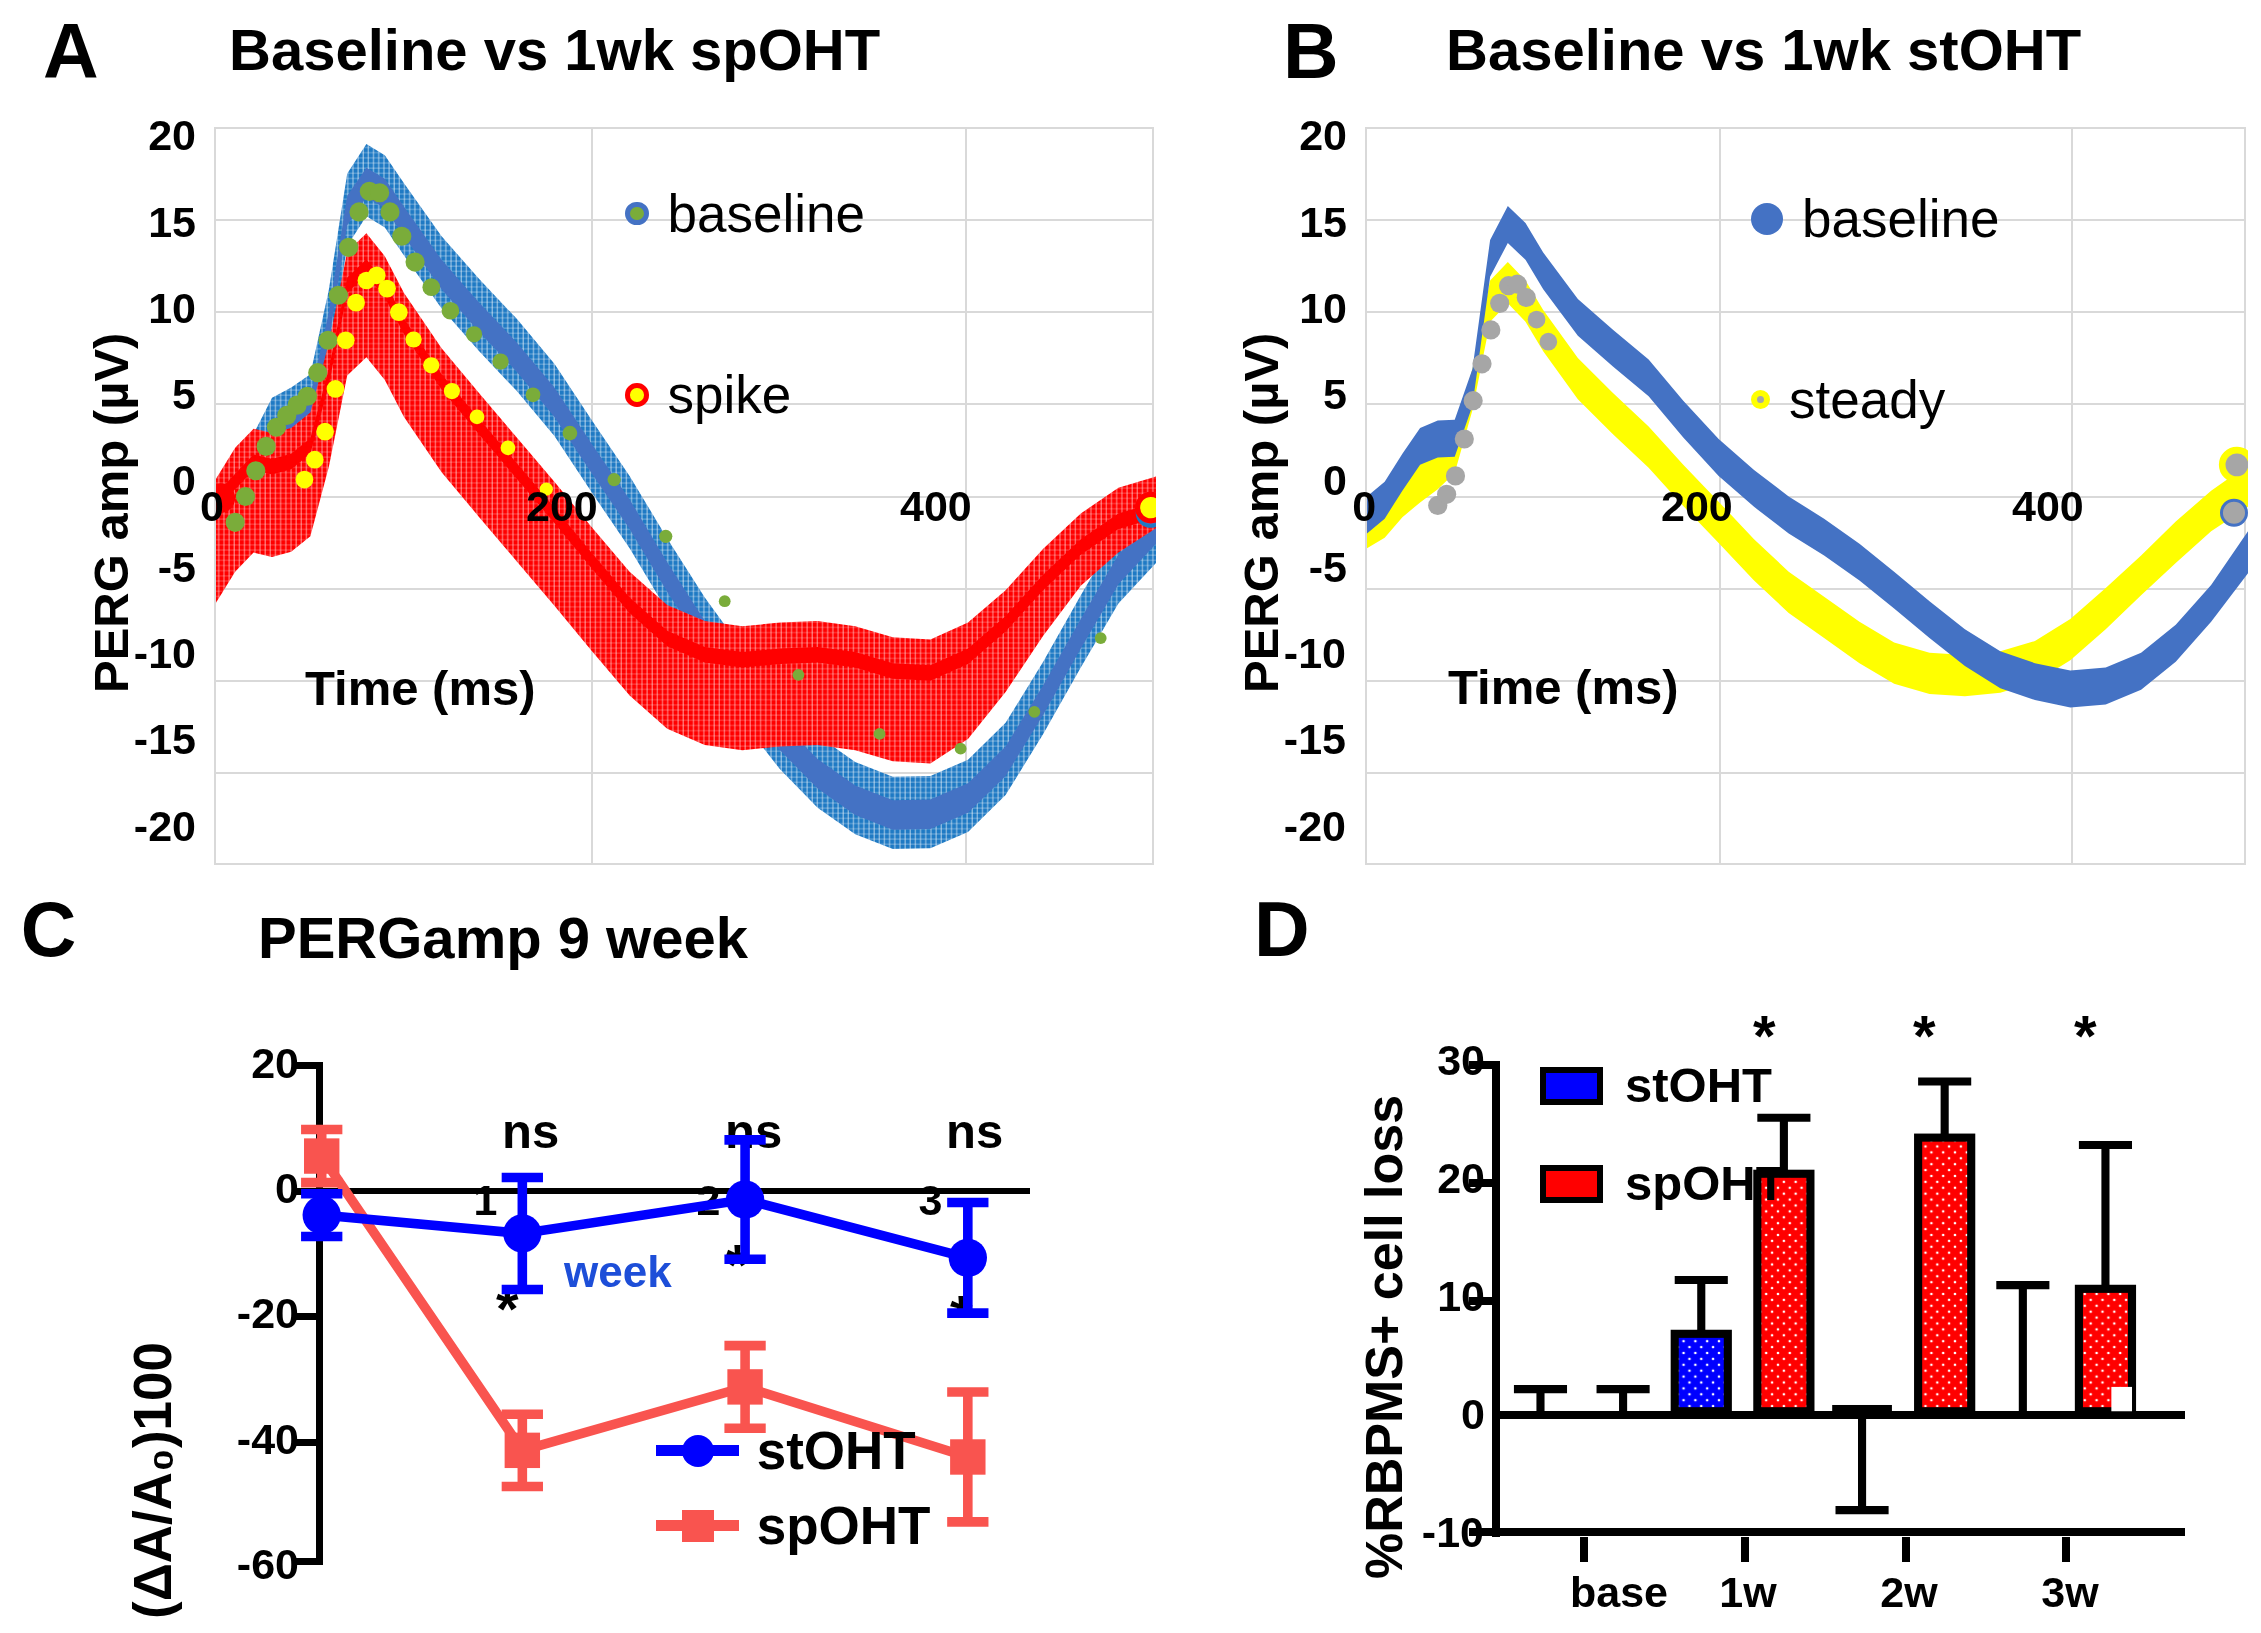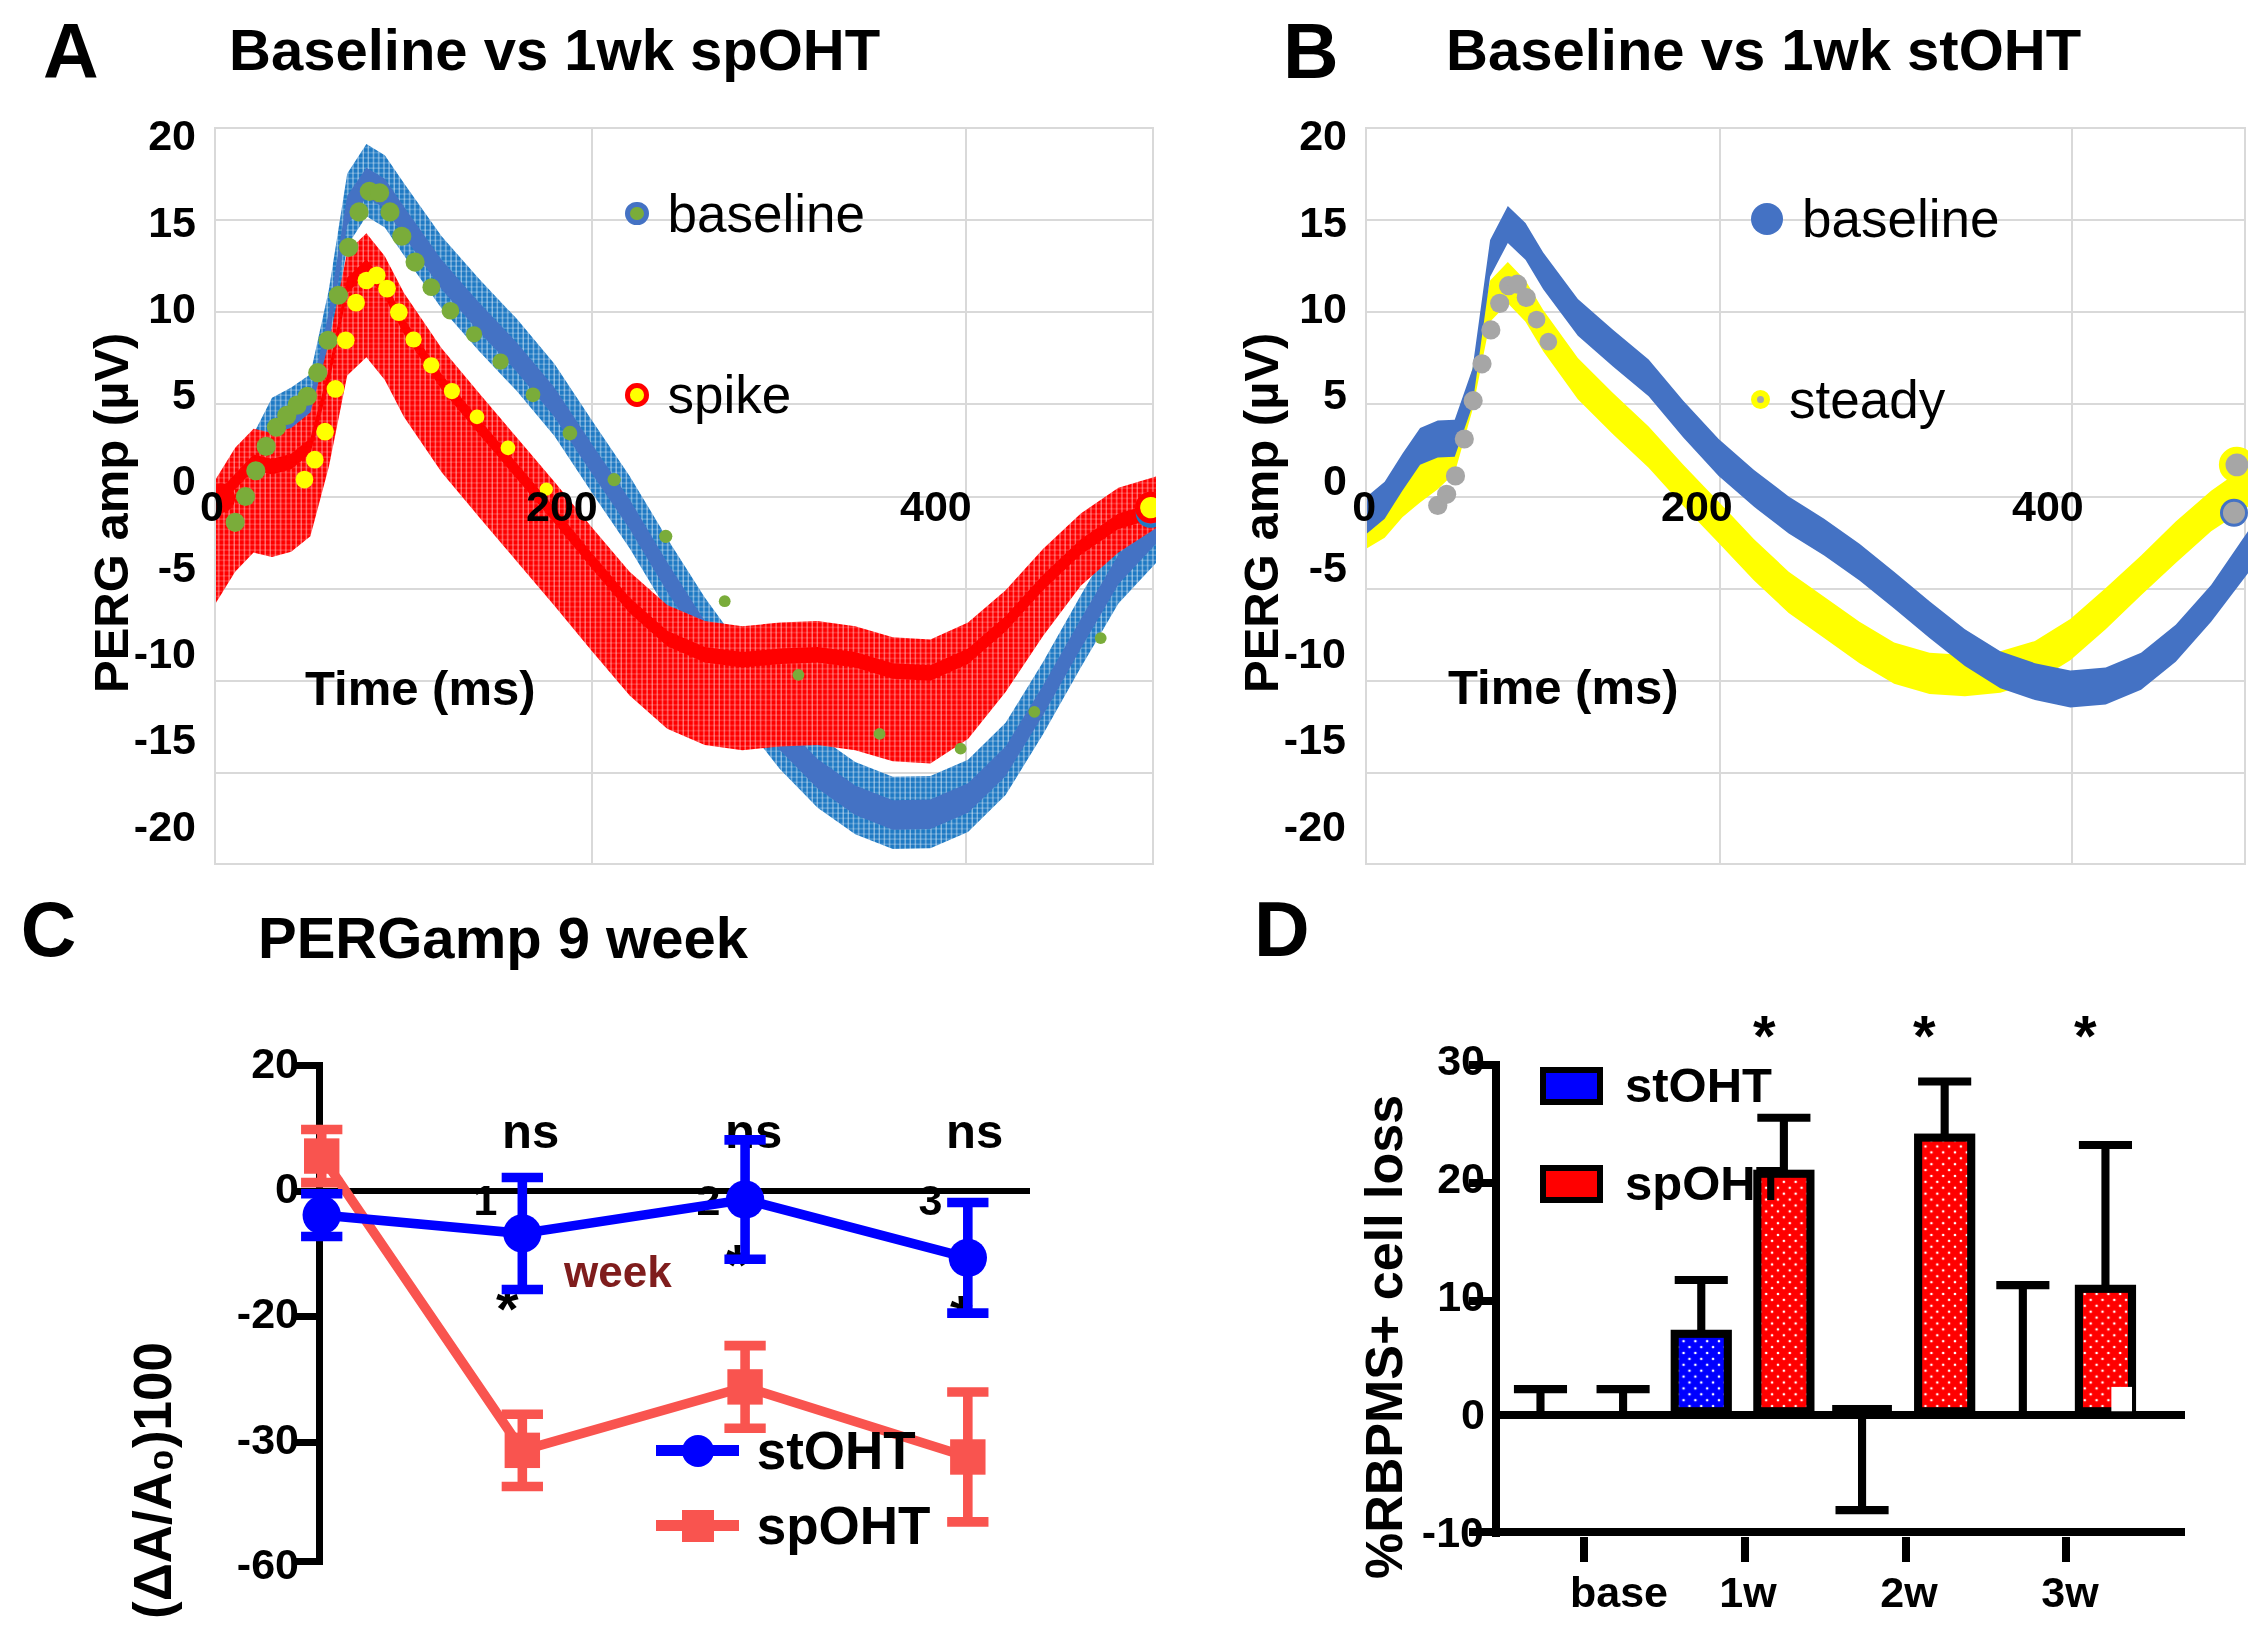--- a/index.html
+++ b/index.html
@@ -39,21 +39,21 @@
     line-height: 1;
     color: #000;
     white-space: nowrap;
   }
   .ytick { text-align: right; }
   .axis-label {
     position: absolute;
     font-weight: bold;
     font-size: 47px;
     line-height: 1;
-    color: #7f1d1d;
+    color: #1d4ed8;
     white-space: nowrap;
   }
   .vlabel {
     position: absolute;
     font-weight: bold;
     color: #000;
     white-space: nowrap;
     transform-origin: 0 0;
     transform: rotate(-90deg);
   }
@@ -375,21 +375,21 @@
 
     <div class="panel-title" style="left:258px;top:31px;">PERGamp 9 week</div>
 
     <div class="vlabel" style="left:122px;top:741px;font-size:53px;">(ΔA/A₀)100</div>
 
     <div class="cd-plot" style="left:0;top:0;width:1232px;height:756px;">
 
       <div class="ytick" style="left:181px;top:164px;width:118px;">20</div>
       <div class="ytick" style="left:181px;top:289px;width:118px;">0</div>
       <div class="ytick" style="left:159px;top:414px;width:140px;">-20</div>
-      <div class="ytick" style="left:159px;top:540px;width:140px;">-30</div>
+      <div class="ytick" style="left:159px;top:540px;width:140px;">-40</div>
       <div class="ytick" style="left:159px;top:665px;width:140px;">-60</div>
 
       <div class="axline" style="left:316px;top:184px;width:7.4px;height:503px;"></div>
 
       <div class="tickmark" style="left:295px;top:184px;width:28px;height:7.4px;"></div>
       <div class="tickmark" style="left:295px;top:310px;width:28px;height:7.4px;"></div>
       <div class="tickmark" style="left:295px;top:435px;width:28px;height:7.4px;"></div>
       <div class="tickmark" style="left:295px;top:561px;width:28px;height:7.4px;"></div>
       <div class="tickmark" style="left:295px;top:680px;width:28px;height:7.4px;"></div>
 

